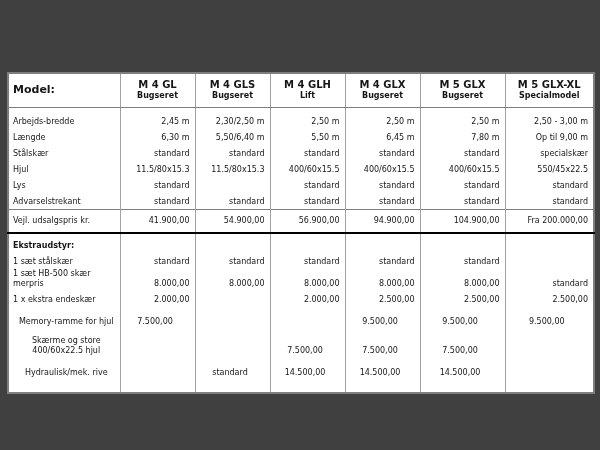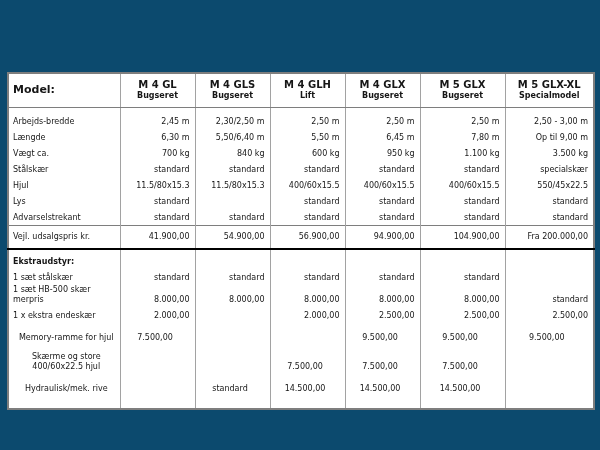--- a/index.html
+++ b/index.html
@@ -3,21 +3,21 @@
 <meta charset="utf-8">
 <style>
   html, body { margin: 0; padding: 0; }
   body {
     width: 600px; height: 450px;
     background: #ffffff;
     font-family: "DejaVu Sans", "Liberation Sans", sans-serif;
     color: #161616;
     overflow: hidden;
   }
-  .page { position: relative; width: 600px; height: 450px; background: #0c4a6e; }
+  .page { position: relative; width: 600px; height: 450px; background: #404040; }
 
   table.spec-table {
     position: absolute; left: 7px; top: 72px;
     width: 586px;
     table-layout: fixed;
     border-collapse: collapse;
     border: 2px solid #7e7e7e;
     background: #ffffff;
   }
   col.c-label { width: 112px; }
@@ -127,29 +127,20 @@
         <tr class="spec">
           <td class="lbl">Længde</td>
           <td class="val">6,30 m</td>
           <td class="val">5,50/6,40 m</td>
           <td class="val">5,50 m</td>
           <td class="val">6,45 m</td>
           <td class="val">7,80 m</td>
           <td class="val">Op til 9,00 m</td>
         </tr>
         <tr class="spec">
-          <td class="lbl">Vægt ca.</td>
-          <td class="val">700 kg</td>
-          <td class="val">840 kg</td>
-          <td class="val">600 kg</td>
-          <td class="val">950 kg</td>
-          <td class="val">1.100 kg</td>
-          <td class="val">3.500 kg</td>
-        </tr>
-        <tr class="spec">
           <td class="lbl">Stålskær</td>
           <td class="val">standard</td>
           <td class="val">standard</td>
           <td class="val">standard</td>
           <td class="val">standard</td>
           <td class="val">standard</td>
           <td class="val">specialskær</td>
         </tr>
         <tr class="spec">
           <td class="lbl">Hjul</td>

